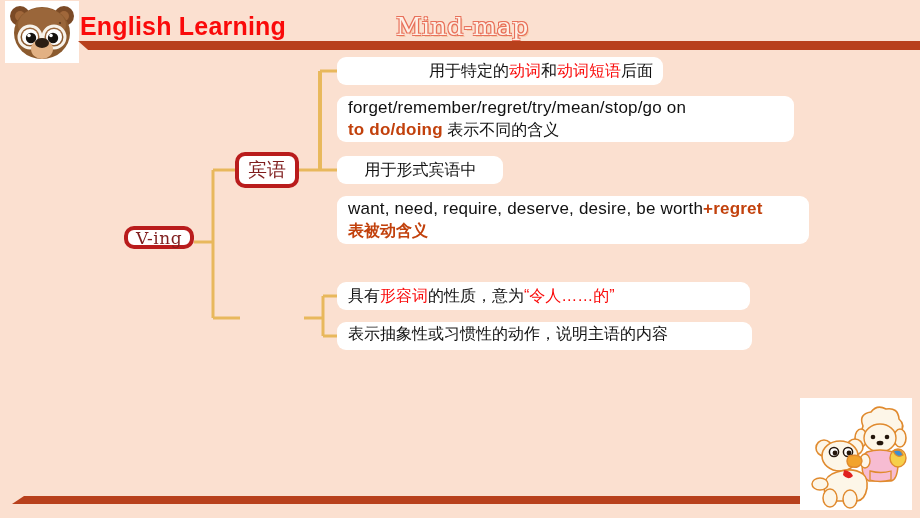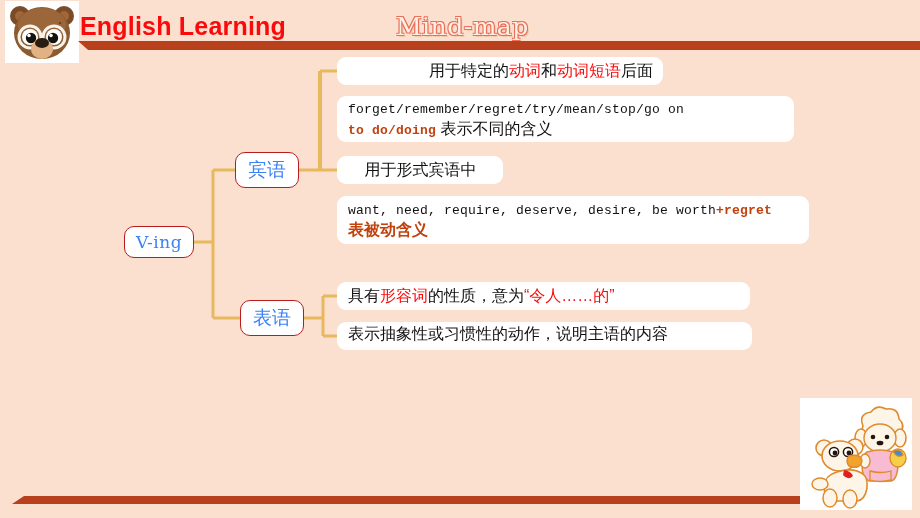--- a/index.html
+++ b/index.html
@@ -87,32 +87,32 @@
   #connectors {
     position: absolute;
     left: 0; top: 0;
     width: 920px; height: 518px;
     pointer-events: none;
   }
 
   .node {
     position: absolute;
     background: #ffffff;
-    border: 1px solid #b91c1c;
+    border: 4px solid #b91c1c;
     border-radius: 10px;
     box-sizing: border-box;
     display: flex;
     align-items: center;
     justify-content: center;
     font-family: "DejaVu Serif", serif;
-    color: #3b82f6;
+    color: #7f1d1d;
   }
   #node-root {
     left: 124px; top: 226px;
-    width: 70px; height: 32px;
+    width: 70px; height: 23px;
     font-size: 17px;
     letter-spacing: .5px;
   }
   #node-object {
     left: 235px; top: 152px;
     width: 64px; height: 36px;
     font-size: 19px;
     font-family: "Liberation Sans", sans-serif;
   }
   #node-predicative {
@@ -128,21 +128,21 @@
     border-radius: 9px;
     box-sizing: border-box;
     padding: 5px 10px 5px 11px;
     display: flex;
     flex-direction: column;
     justify-content: center;
     color: #111111;
   }
   .leaf .ln { white-space: nowrap; }
   .cn   { font-family: "Liberation Sans", sans-serif; font-size: 16px; }
-  .mono { font-family: Liberation Mono, monospace; font-size: 13px; letter-spacing: .2px; }
+  .mono { font-family: Liberation Sans, sans-serif; font-size: 17px; letter-spacing: .2px; }
   .red  { color: #fa0a0a; }
   .red-b{ color: #c2410c; font-weight: bold; }
 
   #leaf-verbs       { left: 337px; top: 57px;  width: 326px; height: 28px; align-items: flex-end; }
   #leaf-verblist    { left: 337px; top: 96px;  width: 457px; height: 46px; padding-top: 6px; }
   #leaf-formal      { left: 337px; top: 156px; width: 166px; height: 28px; text-align: center; }
   #leaf-passivelist { left: 337px; top: 196px; width: 472px; height: 48px; padding-top: 6px; }
   #leaf-adjective   { left: 337px; top: 282px; width: 413px; height: 28px; }
   #leaf-abstract    { left: 337px; top: 322px; width: 415px; height: 28px; justify-content: flex-end; }
 
@@ -259,21 +259,20 @@
       <path d="M323,296 L323,336"></path>
       <path d="M323,296 L337,296"></path>
       <path d="M323,336 L337,336"></path>
     </g>
   </svg>
 
   <div class="node" id="node-root">V-ing</div>
 
   <div class="node" id="node-object">宾语</div>
 
-  <div class="node" id="node-predicative">表语</div>
 
   <div class="leaf" id="leaf-verbs">
     <div class="ln">
       <span class="cn">用于特定的</span><span class="cn red">动词</span><span class="cn">和</span><span class="cn red">动词短语</span><span class="cn">后面</span>
     </div>
   </div>
 
   <div class="leaf" id="leaf-verblist">
     <div class="ln">
       <span class="mono">forget/remember/regret/try/mean/stop/go on</span>

